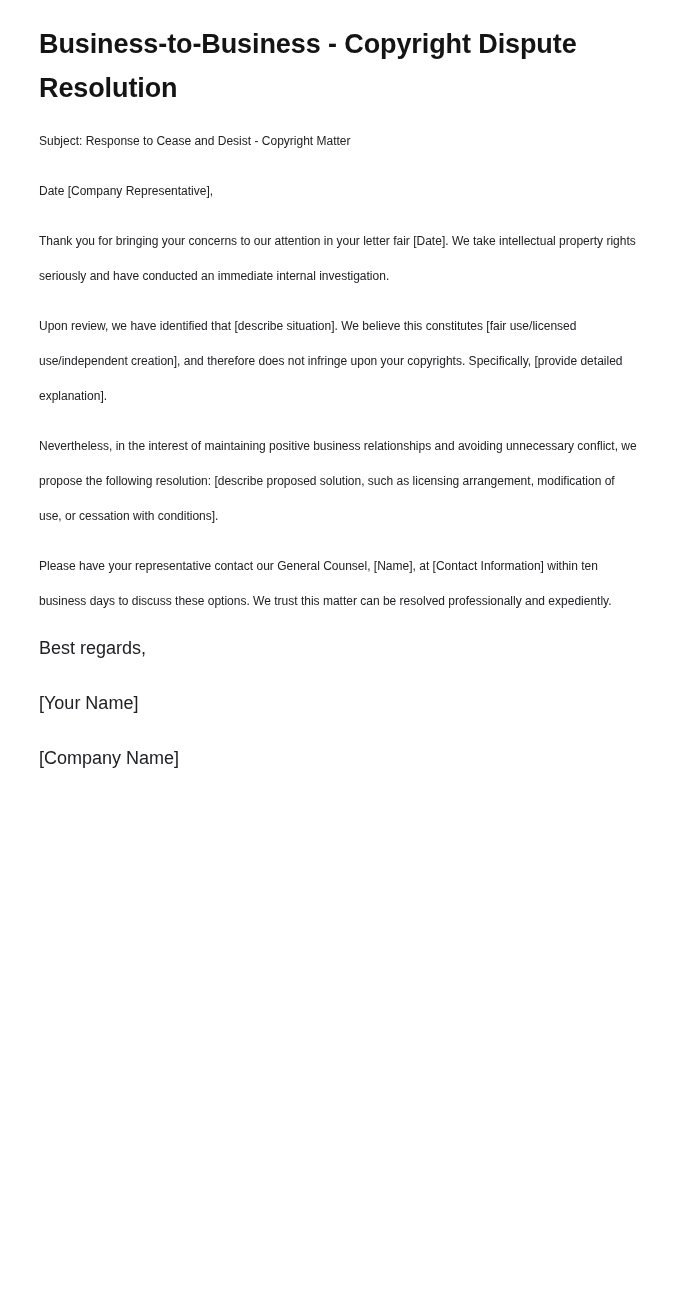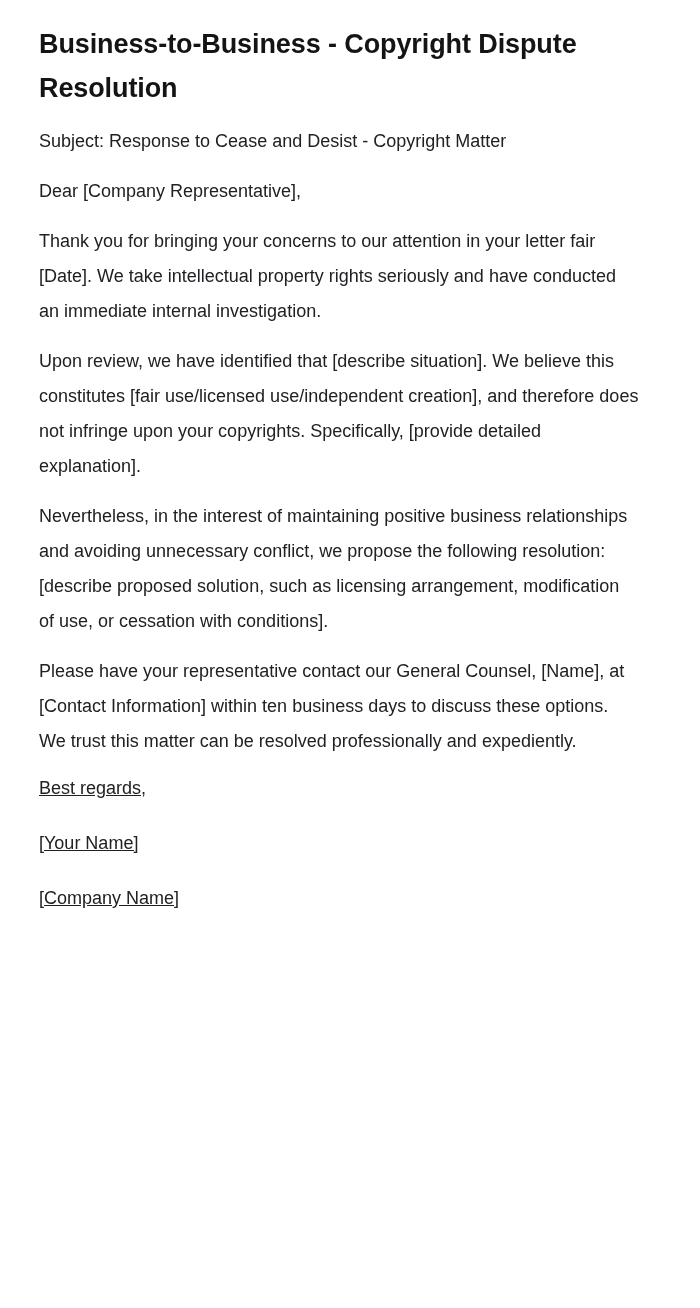--- a/index.html
+++ b/index.html
@@ -23,38 +23,37 @@
   .doc-title {
     font-size: 27px;
     font-weight: bold;
     line-height: 44px;
     color: #141414;
     letter-spacing: -0.1px;
     margin: 0 0 14px 0;
     max-width: 545px;
   }
   .para {
-    font-size: 18px;
+    font-size: 12px;
     line-height: 35px;
     color: #202124;
     margin: 0 0 15px 0;
     max-width: 600px;
     font-weight: normal;
   }
   .para:last-child {
     margin-bottom: 0;
     margin-top: 7px;
   }
   .sig-line {
     font-size: 18px;
     line-height: 35px;
     color: #202124;
     margin: 0 0 20px 0;
     max-width: 600px;
-    text-decoration: underline;
   }
   .sig-line:last-child {
     margin-bottom: 16px;
   }
   .body-block {
     margin-top: 0;
   }
   .sig-block {
     margin-top: 12px;
   }
@@ -63,21 +62,21 @@
 <body>
 
 <div class="page">
 
   <h1 class="doc-title">Business-to-Business - Copyright Dispute Resolution</h1>
 
   <div class="body-block">
 
     <p class="para">Subject: Response to Cease and Desist - Copyright Matter</p>
 
-    <p class="para">Dear [Company Representative],</p>
+    <p class="para">Date [Company Representative],</p>
 
     <p class="para">Thank you for bringing your concerns to our attention in your letter fair [Date]. We take intellectual property rights seriously and have conducted an immediate internal investigation.</p>
 
     <p class="para">Upon review, we have identified that [describe situation]. We believe this constitutes [fair use/licensed use/independent creation], and therefore does not infringe upon your copyrights. Specifically, [provide detailed explanation].</p>
 
     <p class="para">Nevertheless, in the interest of maintaining positive business relationships and avoiding unnecessary conflict, we propose the following resolution: [describe proposed solution, such as licensing arrangement, modification of use, or cessation with conditions].</p>
 
 
     <p class="para">Please have your representative contact our General Counsel, [Name], at [Contact Information] within ten business days to discuss these options. We trust this matter can be resolved professionally and expediently.</p>
 

